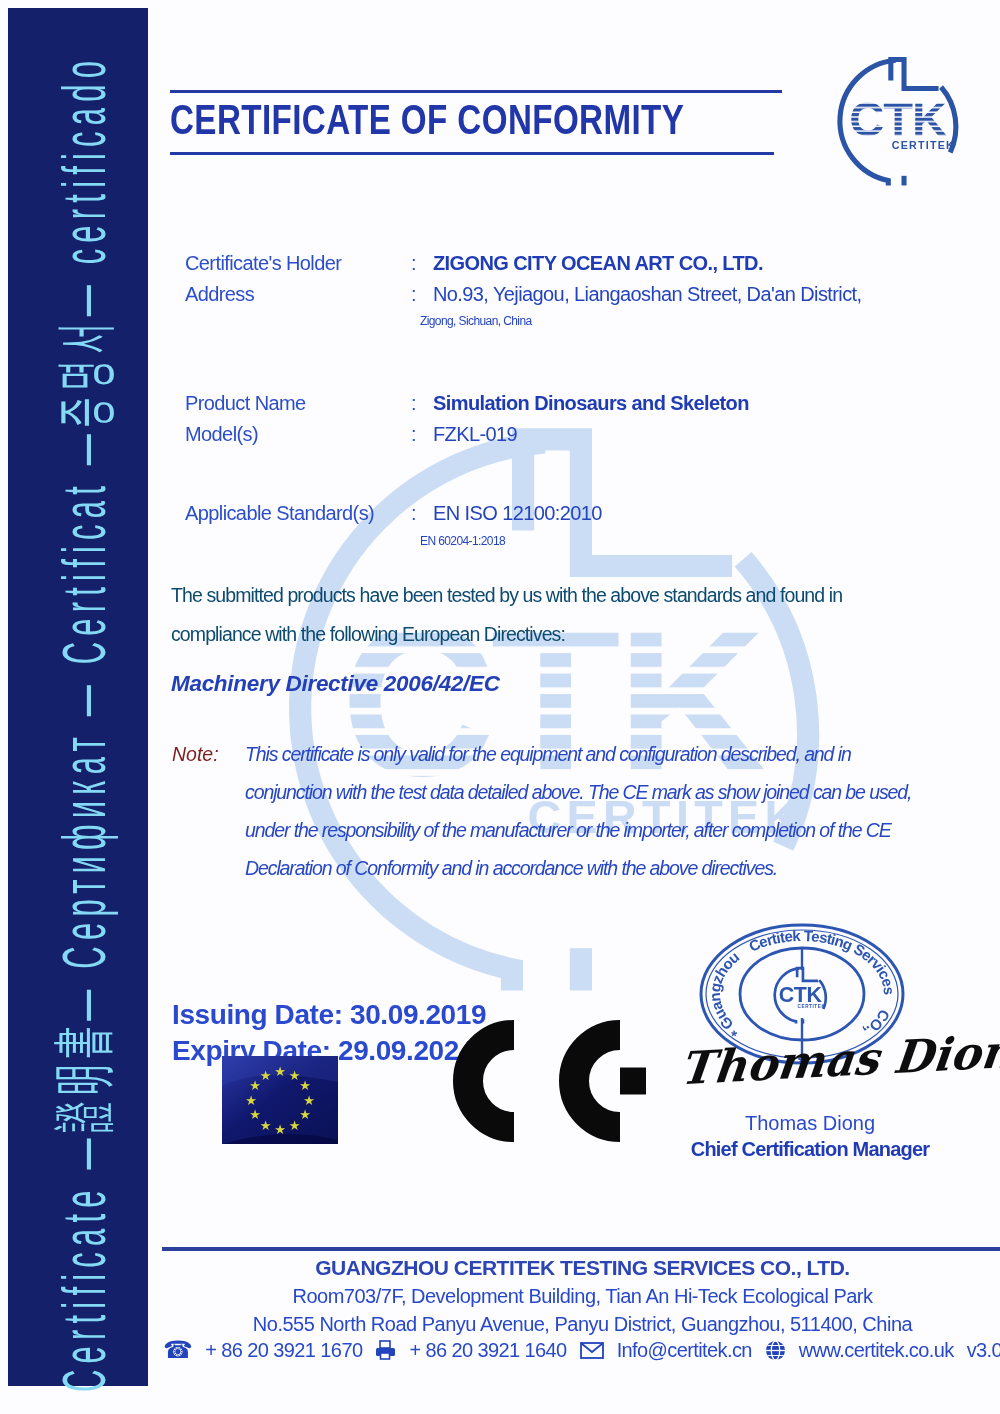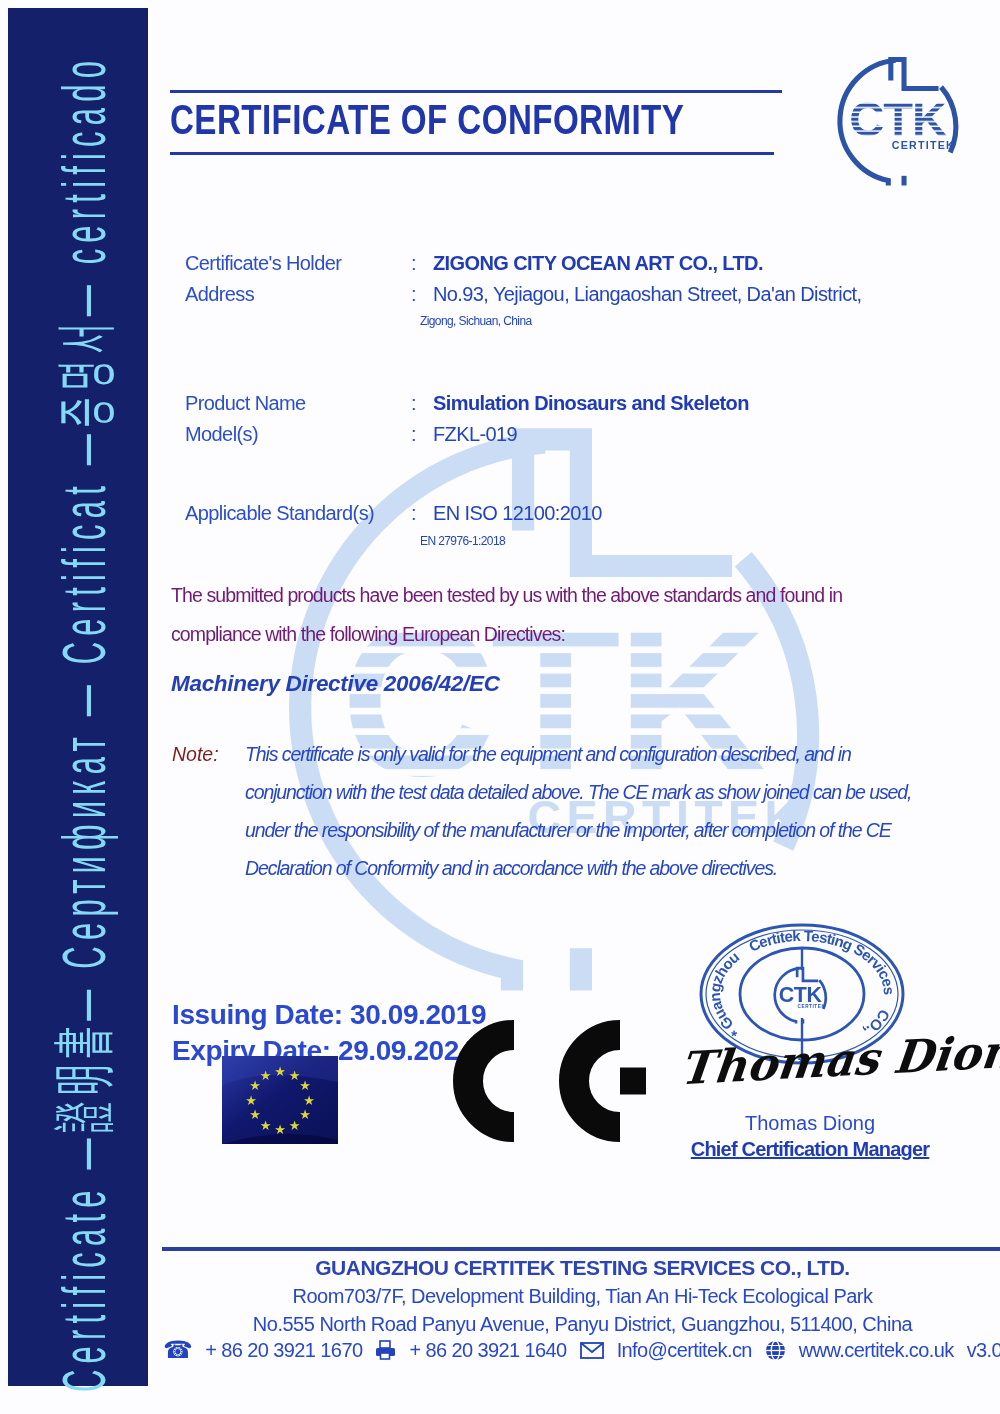--- a/index.html
+++ b/index.html
@@ -32,41 +32,41 @@
   .certno { position:absolute; left:171px; top:160px; font-size:26px; color:#2444c0; letter-spacing:-0.5px; white-space:nowrap; }
 
   
   .row { position:absolute; left:172px; display:flex; font-size:20px; color:#2c4ecb; letter-spacing:-0.6px; white-space:nowrap;margin-left:13px; }
   .row .lbl { width:226px; }
   .row .col { width:22px; color:#2c4ecb; }
   .row .val { color:#2444be; }
   .row .val.b { font-weight:bold; color:#203cb4; }
   .cont { position:absolute; left:420px; font-size:12px; color:#2444be; letter-spacing:-0.6px; white-space:nowrap; }
 
-  .body-line { position:absolute; left:171px; font-size:19.5px; color:#701a75; letter-spacing:-0.9px; white-space:nowrap; }
+  .body-line { position:absolute; left:171px; font-size:19.5px; color:#0c4a6e; letter-spacing:-0.9px; white-space:nowrap; }
   .directive { position:absolute; left:171px; top:671px; font-size:22.5px; font-weight:bold; font-style:italic; color:#2440b6; letter-spacing:-0.3px; }
   .note-lbl { position:absolute; left:172px; top:743px; font-size:19.5px; font-style:italic; color:#7f1d1d; }
   .note-line { position:absolute; left:245px; font-size:19.5px; font-style:italic; color:#2646c4; letter-spacing:-1.1px; white-space:nowrap; }
 
   .date-line { position:absolute; left:172px; font-size:28px; color:#2a49cf; letter-spacing:-0.4px; font-weight:bold; }
 
   
   .watermark { position:absolute; left:283px; top:428px; width:578px; height:565px; opacity:.95; }
   .logo-top { position:absolute; left:836px; top:57px; width:132px; height:129px; }
 
   
   .stamp { position:absolute; left:695px; top:920px; width:215px; height:152px; }
   .sig-script {
     position:absolute; left:684px; top:1042px; width:260px;
     font-family:"DejaVu Serif", serif; font-style:italic; font-weight:bold;
     font-size:45px; color:#0d0d0d; white-space:nowrap;
     transform:rotate(-3deg) skewX(-12deg); transform-origin:0 50%;
   }
   .sig-name { position:absolute; left:700px; top:1112px; width:220px; text-align:center; font-size:20px; color:#2a49cf; }
-  .sig-title { position:absolute; left:655px; top:1138px; width:310px; text-align:center; font-size:20px; font-weight:bold; color:#203cb4; letter-spacing:-0.8px;text-decoration:underline; }
+  .sig-title { position:absolute; left:655px; top:1138px; width:310px; text-align:center; font-size:20px; font-weight:bold; color:#203cb4; letter-spacing:-0.8px; }
 
   
   .footer-rule { position:absolute; left:162px; top:1247px; width:838px; height:4px; background:#2b3f9f; }
   .f-line { position:absolute; left:165px; width:835px; text-align:center; color:#2848ca; letter-spacing:-0.5px; white-space:nowrap; }
   .f-company { top:1256px; font-size:21px; font-weight:bold; color:#2c44b4; }
   .f-a1 { top:1285px; font-size:20px; }
   .f-a2 { top:1313px; font-size:20px; }
   .f-contact { position:absolute; left:165px; top:1338px; width:835px; display:flex; justify-content:center; align-items:center; gap:13px; font-size:20px; color:#2848ca; letter-spacing:-0.6px; white-space:nowrap; }
   .f-contact .ic { display:inline-flex; align-items:center; }
   .phone-glyph { font-size:24px; color:#2243bc; line-height:1; }
@@ -153,21 +153,21 @@
     <span class="lbl">Model(s)</span>
     <span class="col">:</span>
     <span class="val">FZKL-019</span>
   </div>
 
   <div class="row" style="top:502px;">
     <span class="lbl">Applicable Standard(s)</span>
     <span class="col">:</span>
     <span class="val">EN ISO 12100:2010</span>
   </div>
-  <div class="cont" style="top:534px;">EN 27976-1:2018</div>
+  <div class="cont" style="top:534px;">EN 60204-1:2018</div>
 
   <div class="body-line" style="top:584px;">The submitted products have been tested by us with the above standards and found in</div>
   <div class="body-line" style="top:623px;">compliance with the following European Directives:</div>
 
   <div class="directive">Machinery Directive 2006/42/EC</div>
 
   <div class="note-lbl">Note:</div>
   <div class="note-line" style="top:743px;">This certificate is only valid for the equipment and configuration described, and in</div>
   <div class="note-line" style="top:781px;">conjunction with the test data detailed above. The CE mark as show joined can be used,</div>
   <div class="note-line" style="top:819px;">under the responsibility of the manufacturer or the importer, after completion of the CE</div>

